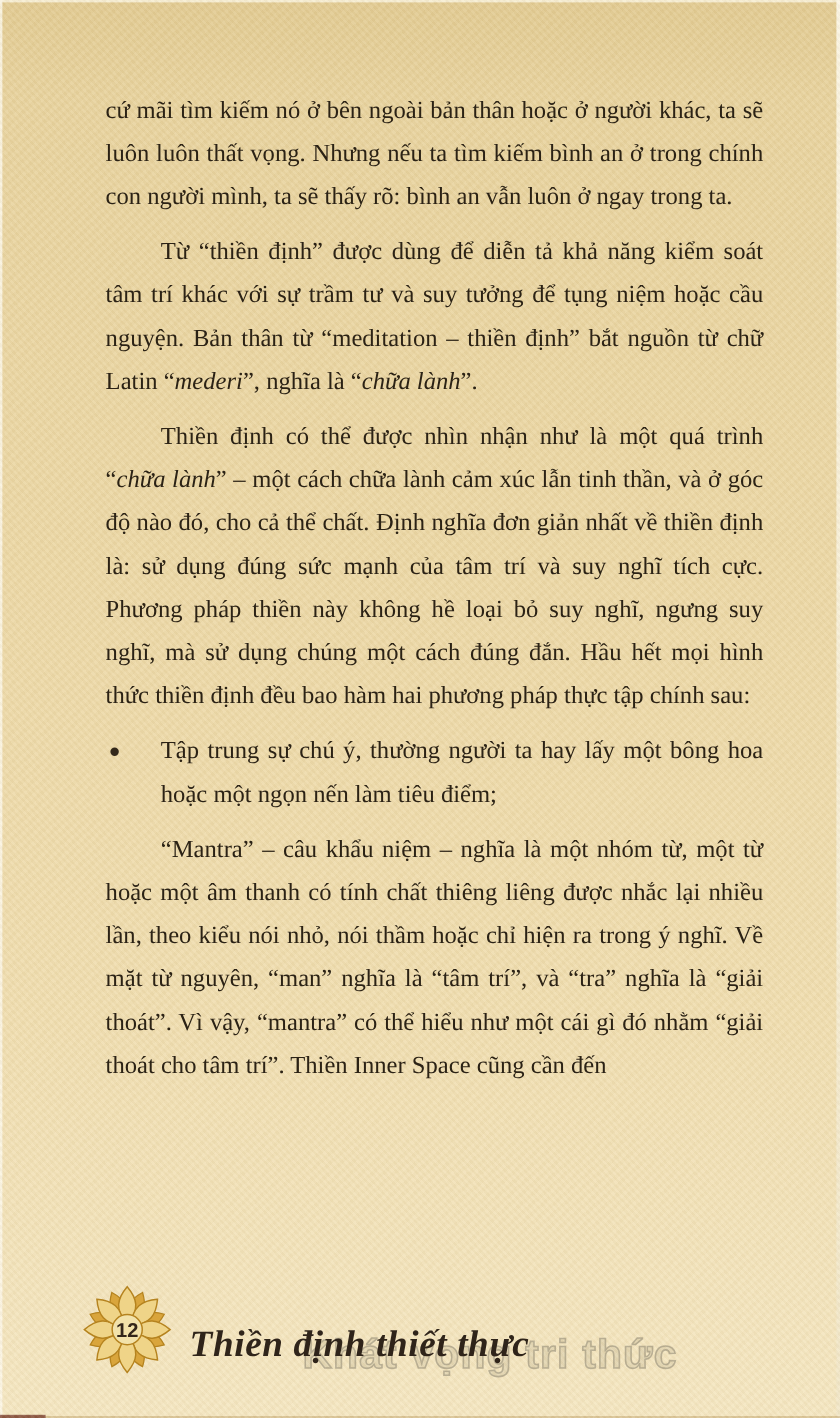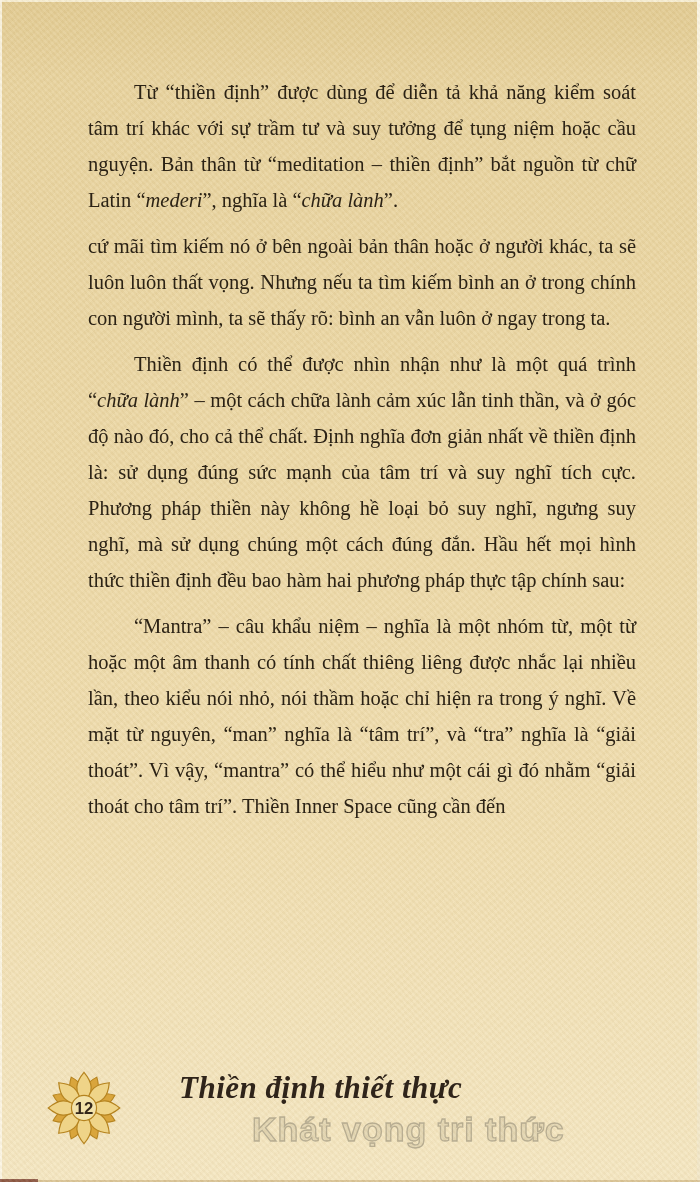--- a/index.html
+++ b/index.html
@@ -39,43 +39,49 @@
   .para.indent { text-indent:46px; }
   .para .it { font-style:italic; }
 
   .bullets { margin:1px 0 10px 0; }
   .bullet-row { display:flex; margin:0 0 10px 0; }
   .bullet-cell { width:46px; flex:0 0 46px; }
   .bullet-dot { display:block; width:7px; height:7px; border-radius:50%; background:#33281a; margin:15px 0 0 4px; }
   .bullet-text { flex:1; text-align:justify; }
 
   
-  .footer { position:absolute; z-index:3; left:46px; top:1070px; display:flex; align-items:flex-start;gap:43px; }
+  .footer { position:absolute; z-index:3; left:68px; top:1070px; display:flex; align-items:flex-end; }
   .ornament { width:76px; height:76px; flex:0 0 76px; }
   .running-title {
     margin-left:14px; font-family:"Liberation Serif", serif; font-style:italic; font-weight:700;
     font-size:31px; color:#2f241a; letter-spacing:.5px; padding-bottom:8px;
   }
 </style>
 </head>
 <body>
 
 <div class="page">
 
   <div class="wm wm-tagline">Khát vọng tri thức</div>
 
   <div class="body-text">
 
+    <p class="para"><span>cứ mãi tìm kiếm nó ở bên ngoài bản thân hoặc ở người khác, ta sẽ luôn luôn thất vọng. Nhưng nếu ta tìm kiếm bình an ở trong chính con người mình, ta sẽ thấy rõ: bình an vẫn luôn ở ngay trong ta.</span></p>
+
     <p class="para indent"><span>Từ “thiền định” được dùng để diễn tả khả năng kiểm soát tâm trí khác với sự trầm tư và suy tưởng để tụng niệm hoặc cầu nguyện. Bản thân từ “meditation – thiền định” bắt nguồn từ chữ Latin “</span><span class="it">mederi</span><span>”, nghĩa là “</span><span class="it">chữa lành</span><span>”.</span></p>
-
-    <p class="para"><span>cứ mãi tìm kiếm nó ở bên ngoài bản thân hoặc ở người khác, ta sẽ luôn luôn thất vọng. Nhưng nếu ta tìm kiếm bình an ở trong chính con người mình, ta sẽ thấy rõ: bình an vẫn luôn ở ngay trong ta.</span></p>
 
     <p class="para indent"><span>Thiền định có thể được nhìn nhận như là một quá trình “</span><span class="it">chữa lành</span><span>” – một cách chữa lành cảm xúc lẫn tinh thần, và ở góc độ nào đó, cho cả thể chất. Định nghĩa đơn giản nhất về thiền định là: sử dụng đúng sức mạnh của tâm trí và suy nghĩ tích cực. Phương pháp thiền này không hề loại bỏ suy nghĩ, ngưng suy nghĩ, mà sử dụng chúng một cách đúng đắn. Hầu hết mọi hình thức thiền định đều bao hàm hai phương pháp thực tập chính sau:</span></p>
 
     <div class="bullets">
+      <div class="bullet-row">
+        <span class="bullet-cell">
+            <span class="bullet-dot"></span>
+          </span>
+        <span class="bullet-text">Tập trung sự chú ý, thường người ta hay lấy một bông hoa hoặc một ngọn nến làm tiêu điểm;</span>
+      </div>
     </div>
 
     <p class="para indent"><span>“Mantra” – câu khẩu niệm – nghĩa là một nhóm từ, một từ hoặc một âm thanh có tính chất thiêng liêng được nhắc lại nhiều lần, theo kiểu nói nhỏ, nói thầm hoặc chỉ hiện ra trong ý nghĩ. Về mặt từ nguyên, “man” nghĩa là “tâm trí”, và “tra” nghĩa là “giải thoát”. Vì vậy, “mantra” có thể hiểu như một cái gì đó nhằm “giải thoát cho tâm trí”. Thiền Inner Space cũng cần đến</span></p>
   </div>
 
   <div class="footer">
     <svg class="ornament" viewBox="0 0 100 100" xmlns="http://www.w3.org/2000/svg">
       <g transform="rotate(22.5 50 50)" fill="#d9a53c" stroke="#b5831f" stroke-width="1.4">
         <path d="M50 6 C59 17 62 27 50 41 C38 27 41 17 50 6 Z"></path>
         <path d="M50 6 C59 17 62 27 50 41 C38 27 41 17 50 6 Z" transform="rotate(45 50 50)"></path>

